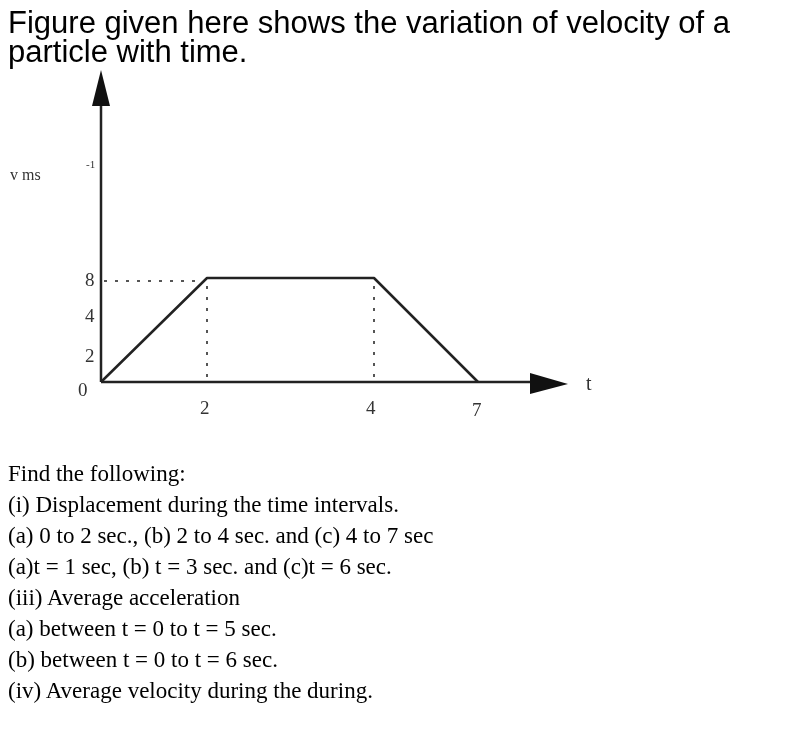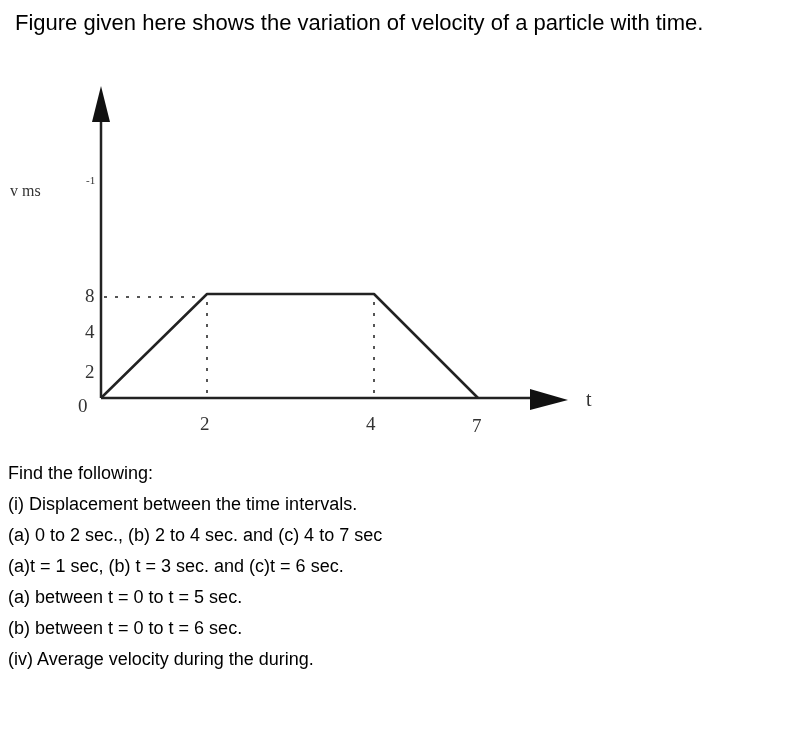--- a/index.html
+++ b/index.html
@@ -2,28 +2,28 @@
 <html><head>
 <meta charset="utf-8">
 <style>
   html, body { margin: 0; padding: 0; background: #ffffff; }
   body {
     width: 800px; height: 744px; overflow: hidden; position: relative;
     font-family: "Liberation Sans", sans-serif; color: #000000;
   }
   .intro {
     position: absolute; left: 8px; top: 8px; width: 780px;
-    font-size: 22px; line-height: 29px; margin-left: 7px;
+    font-size: 31px; line-height: 29px;
   }
   .figure {
-    position: absolute; left: 0; top: 80px; width: 620px; height: 365px;
+    position: absolute; left: 0; top: 64px; width: 620px; height: 365px;
   }
   .questions {
     position: absolute; left: 8px; top: 458px; width: 780px;
-    font-size: 18px; line-height: 31px;
+    font-size: 23px; line-height: 31px; font-family: Liberation Serif, serif;
   }
   .questions div { white-space: nowrap; }
   svg text { font-family: "Liberation Serif", serif; fill: #333333; }
 </style>
 </head>
 <body>
 
 <div class="intro">Figure given here shows the variation of velocity of a particle with time.</div>
 
 <div class="figure">
@@ -55,19 +55,20 @@
     <text x="78" y="412" font-size="19">0</text>
     <text x="200" y="430" font-size="19">2</text>
     <text x="366" y="430" font-size="19">4</text>
     <text x="472" y="432" font-size="19">7</text>
     <text x="586" y="406" font-size="20">t</text>
   </svg>
 </div>
 
 <div class="questions">
   <div>Find the following:</div>
-  <div>(i) Displacement between the time intervals.</div>
+  <div>(i) Displacement during the time intervals.</div>
   <div>(a) 0 to 2 sec., (b) 2 to 4 sec. and (c) 4 to 7 sec</div>
   <div>(a)t = 1 sec, (b) t = 3 sec. and (c)t = 6 sec.</div>
+  <div>(iii) Average acceleration</div>
   <div>(a) between t = 0 to t = 5 sec.</div>
   <div>(b) between t = 0 to t = 6 sec.</div>
   <div>(iv) Average velocity during the during.</div>
 </div>
 
 </body></html>

